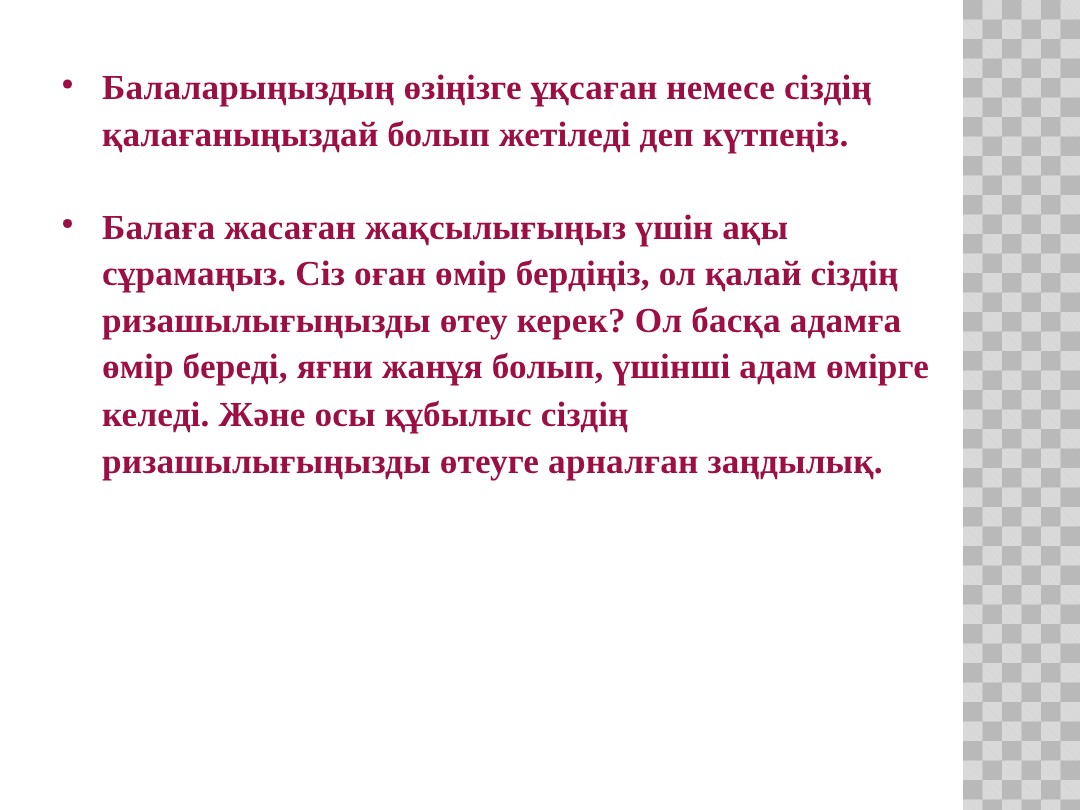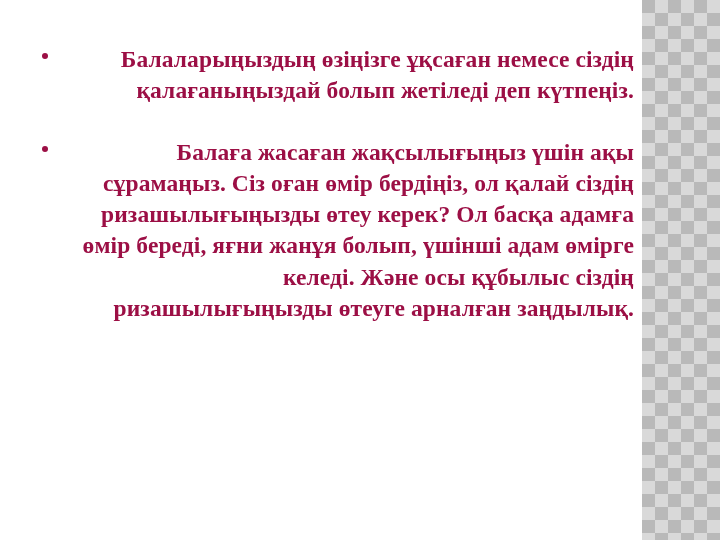--- a/index.html
+++ b/index.html
@@ -46,21 +46,20 @@
   }
   ul.bullets > li {
     position: relative;
     padding-left: 34px;
     margin-bottom: 30px;
     color: #9c0f45;
     font-size: 23.5px;
     line-height: 1.33;
     font-weight: bold;
     letter-spacing: 0.1px;
-    text-align: right;
   }
   ul.bullets > li:last-child {
     margin-bottom: 10px;
   }
   ul.bullets > li .bullet-dot {
     position: absolute;
     left: 8px;
     top: 9px;
     width: 6px;
     height: 6px;

